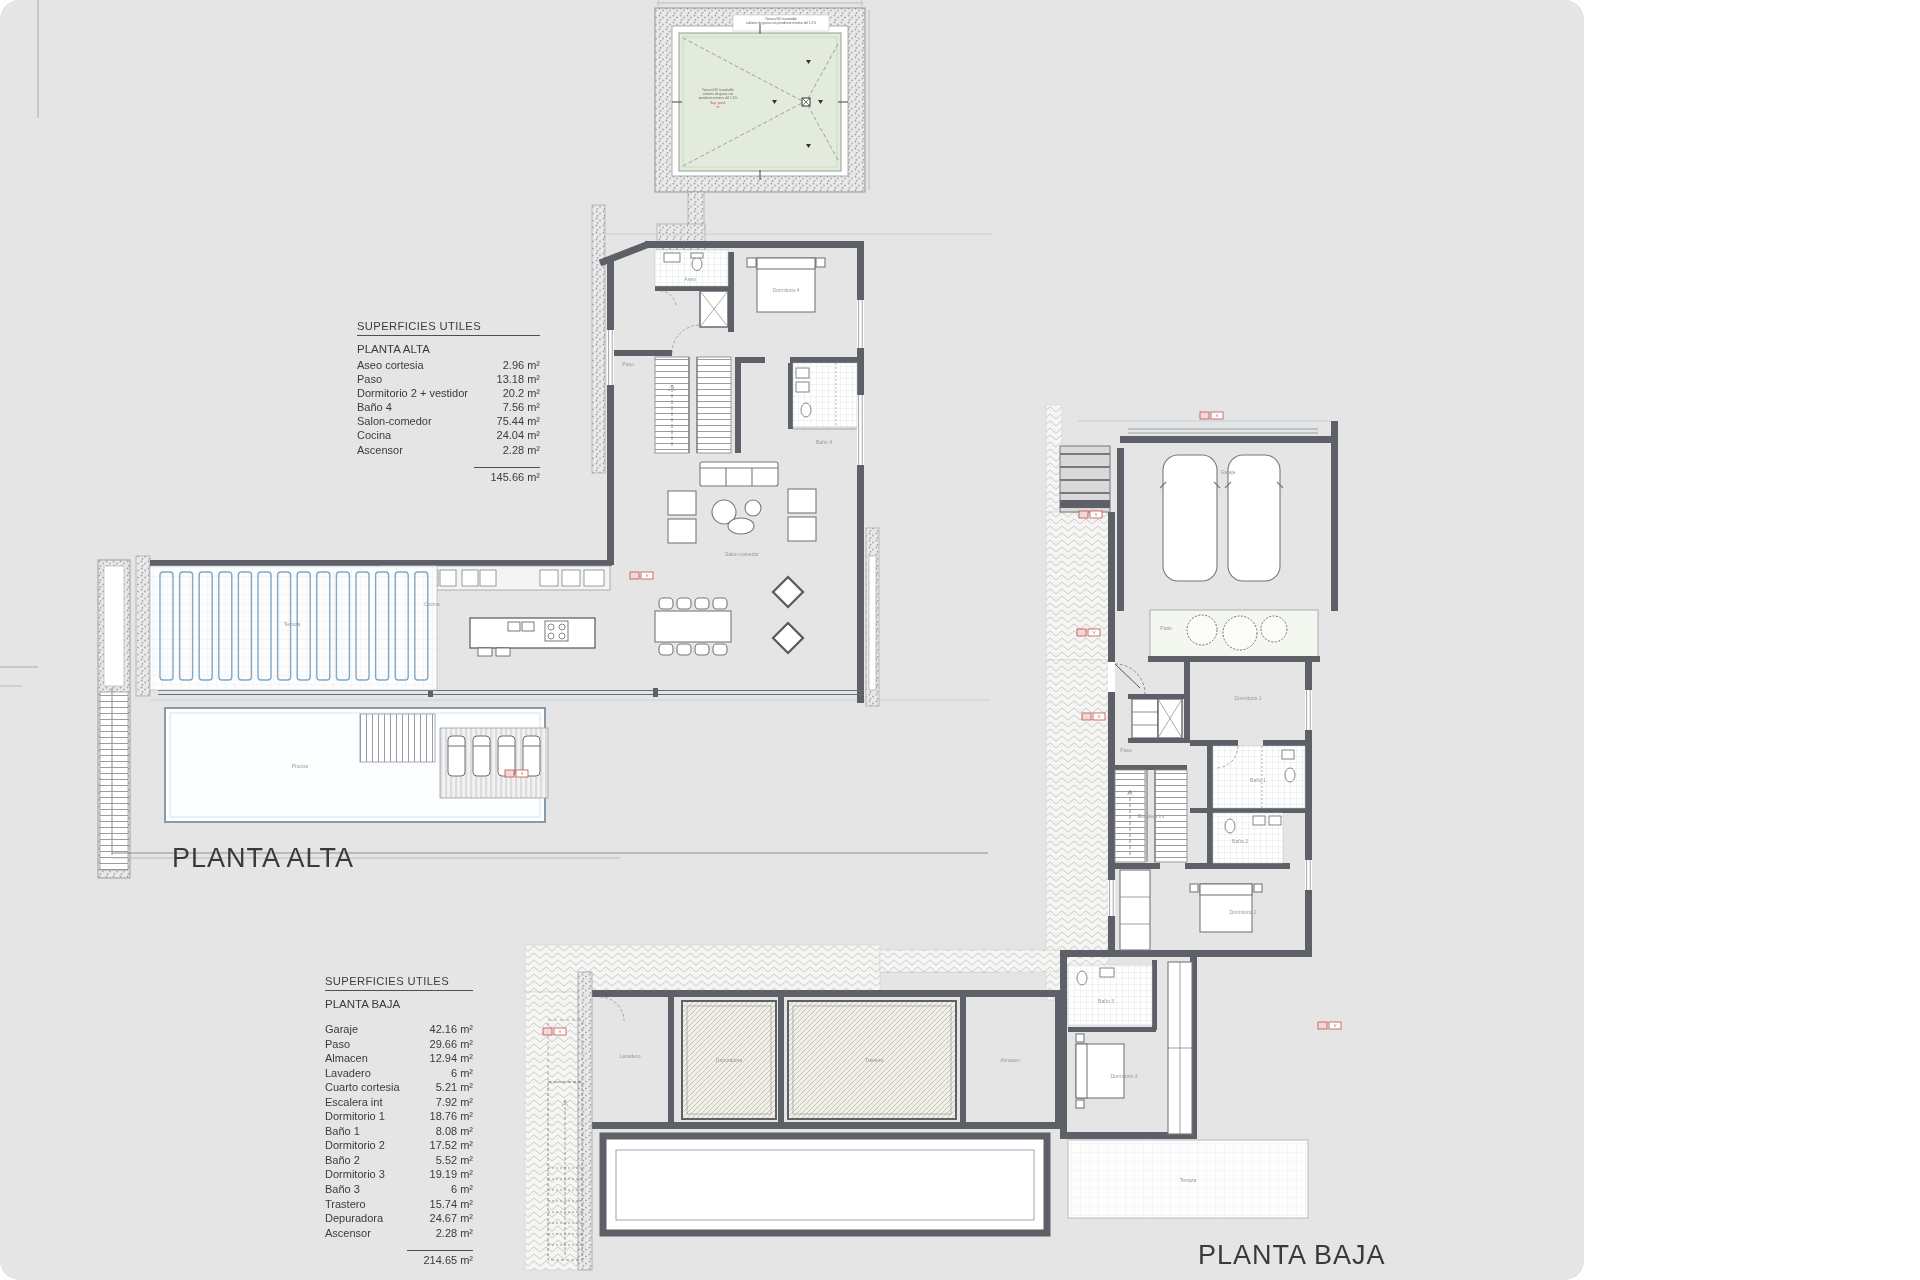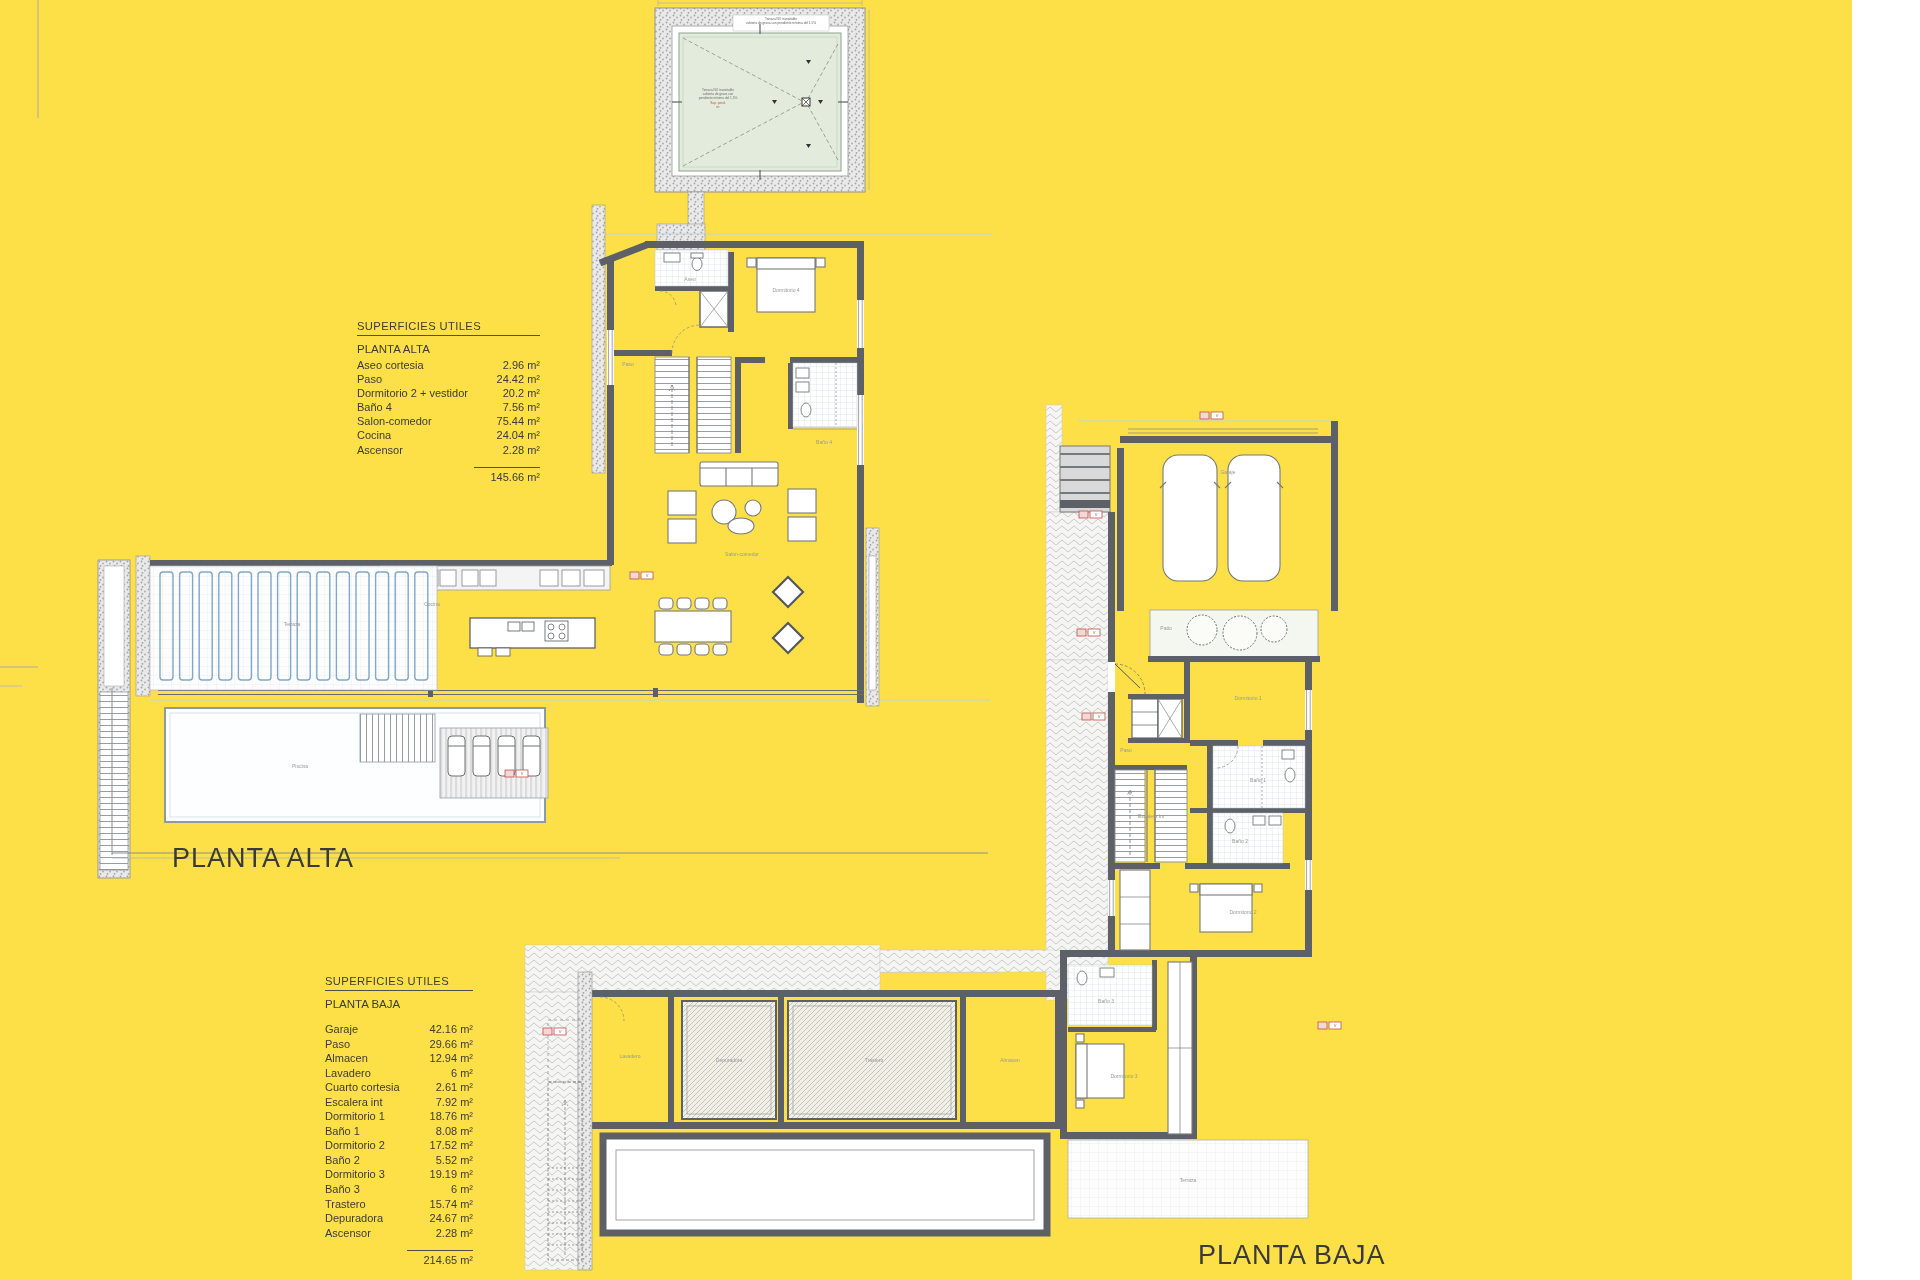--- a/index.html
+++ b/index.html
@@ -1,17 +1,17 @@
 <!DOCTYPE html>
 <html style="--wall: #5d6066; --louver: #7fa8c9; --secblue: #b9d3e6; --roofg: #e3ecdc; --roofb: #8fa28f; --tagred: #c0504d;"><head>
 <meta charset="utf-8">
 <style>
   html,body{margin:0;padding:0;background:#ffffff;}
-  #page{position:relative;width:1852px;height:1280px;background:#fde047;overflow:hidden;
-        font-family:"Liberation Sans",sans-serif;color:#3c3c3c;}
+  #page{position:relative;width:1584px;height:1280px;background:#e5e5e5;overflow:hidden;
+        font-family:"Liberation Sans",sans-serif;color:#3c3c3c;border-radius:19px;}
   #drawing{position:absolute;left:0;top:0;z-index:1;}
   
   .stable{position:absolute;z-index:3;font-size:11px;color:#3b3b3b;}
   .t-head{font-size:11.2px;letter-spacing:.4px;padding-bottom:3px;border-bottom:1.4px solid #4f4f4f;margin-bottom:7px;}
   .t-floor{font-size:11.5px;margin-bottom:3px;}
   .t-floor.gap{margin-bottom:12px;}
   .t-row{display:flex;justify-content:space-between;}
   .tbl-alta .t-row{line-height:14.1px;}
   .tbl-baja .t-row{line-height:14.55px;}
   .t-total{text-align:right;margin-top:10px;}
@@ -560,21 +560,21 @@
 <div class="stable tbl-alta" style="left:357px;top:320px;width:183px">
   <div class="t-head">SUPERFICIES UTILES</div>
   <div class="t-floor">PLANTA ALTA</div>
   <div class="t-rows" id="t-rows-alta">
         <div class="t-row">
           <span>Aseo cortesia</span>
           <span>2.96 m²</span>
         </div>
         <div class="t-row">
           <span>Paso</span>
-          <span>24.42 m²</span>
+          <span>13.18 m²</span>
         </div>
         <div class="t-row">
           <span>Dormitorio 2 + vestidor</span>
           <span>20.2 m²</span>
         </div>
         <div class="t-row">
           <span>Baño 4</span>
           <span>7.56 m²</span>
         </div>
         <div class="t-row">
@@ -610,21 +610,21 @@
         <div class="t-row">
           <span>Almacen</span>
           <span>12.94 m²</span>
         </div>
         <div class="t-row">
           <span>Lavadero</span>
           <span>6 m²</span>
         </div>
         <div class="t-row">
           <span>Cuarto cortesia</span>
-          <span>2.61 m²</span>
+          <span>5.21 m²</span>
         </div>
         <div class="t-row">
           <span>Escalera int</span>
           <span>7.92 m²</span>
         </div>
         <div class="t-row">
           <span>Dormitorio 1</span>
           <span>18.76 m²</span>
         </div>
         <div class="t-row">

